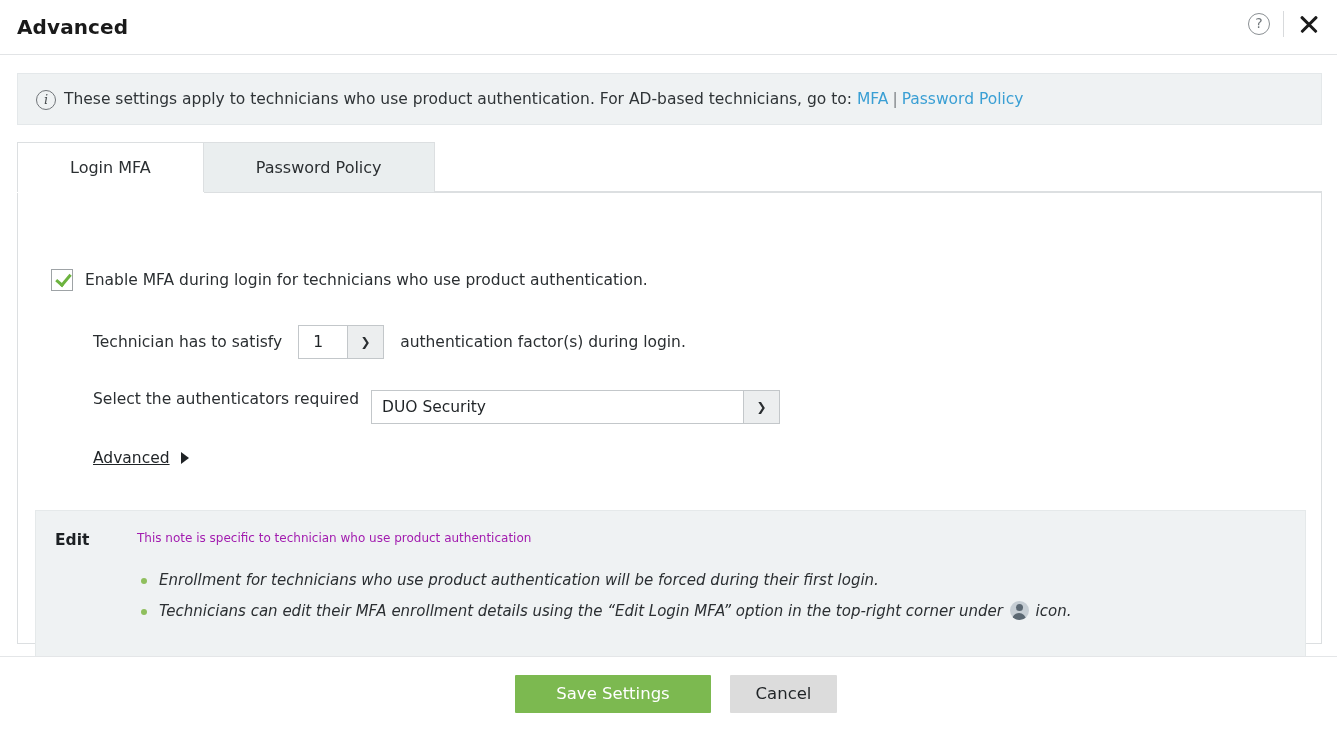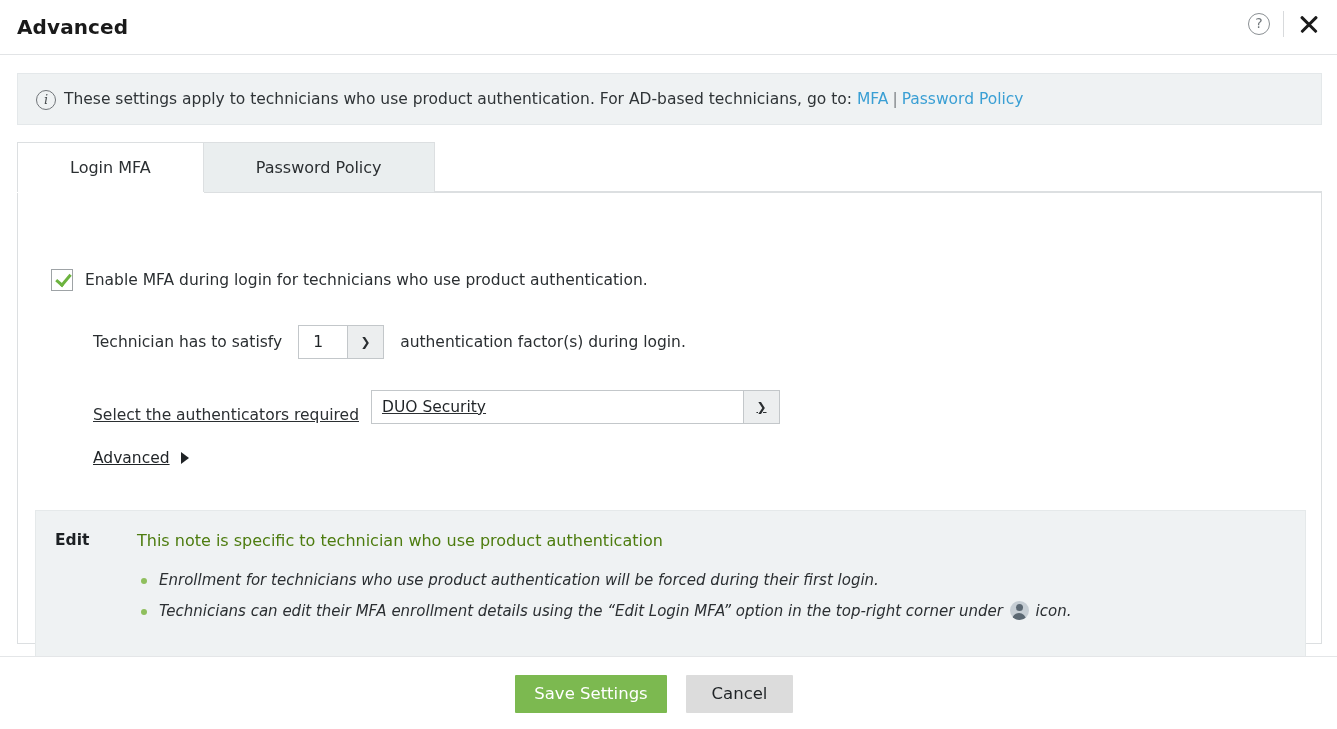--- a/index.html
+++ b/index.html
@@ -180,24 +180,23 @@
     left: 75px; top: 132px;
     display: flex;
     align-items: center;
     font-size: 15.5px;
     color: #2b2f32;
   }
   .row-auth {
     position: absolute;
     left: 75px; top: 197px;
     display: flex;
-    align-items: flex-end;
+    align-items: flex-start;
     font-size: 15.5px;
     color: #2b2f32;
-    text-decoration: underline;
   }
 
   .select {
     display: flex;
     align-items: stretch;
     border: 1px solid #c3c7ca;
     background: #ffffff;
     height: 34px;
     cursor: pointer;
   }
@@ -255,22 +254,22 @@
   .note-title {
     position: absolute;
     left: 19px; top: 20px;
     font-size: 15.5px;
     font-weight: bold;
     color: #1c2023;
   }
   .note-intro {
     position: absolute;
     left: 101px; top: 20px;
-    font-size: 16px;
-    color: #4d7c0f;
+    font-size: 12px;
+    color: #a21caf;
   }
   .note-list {
     position: absolute;
     left: 101px; top: 56px;
     width: 1120px;
     margin: 0;
     padding: 0;
     list-style: none;
     font-style: italic;
   }
@@ -341,21 +340,21 @@
   .btn {
     border: none;
     font-family: "DejaVu Sans", "Liberation Sans", sans-serif;
     font-size: 16.5px;
     cursor: pointer;
     height: 38px;
     line-height: 38px;
     padding: 0 26px;
     border-radius: 1px;
   }
-  .btn-save { background: #7cb950; color: #ffffff; width: 152px; padding: 0; }
+  .btn-save { background: #7cb950; color: #ffffff; width: 196px; padding: 0; }
   .btn-cancel { background: #dcdcdc; color: #1f2326; width: 107px; padding: 0; }
 </style>
 </head>
 <body>
 
 <div class="dialog-header">
   <div class="dialog-title">Advanced</div>
   <div class="header-actions">
     <div class="help-icon">?</div>
     <div class="header-divider"></div>

